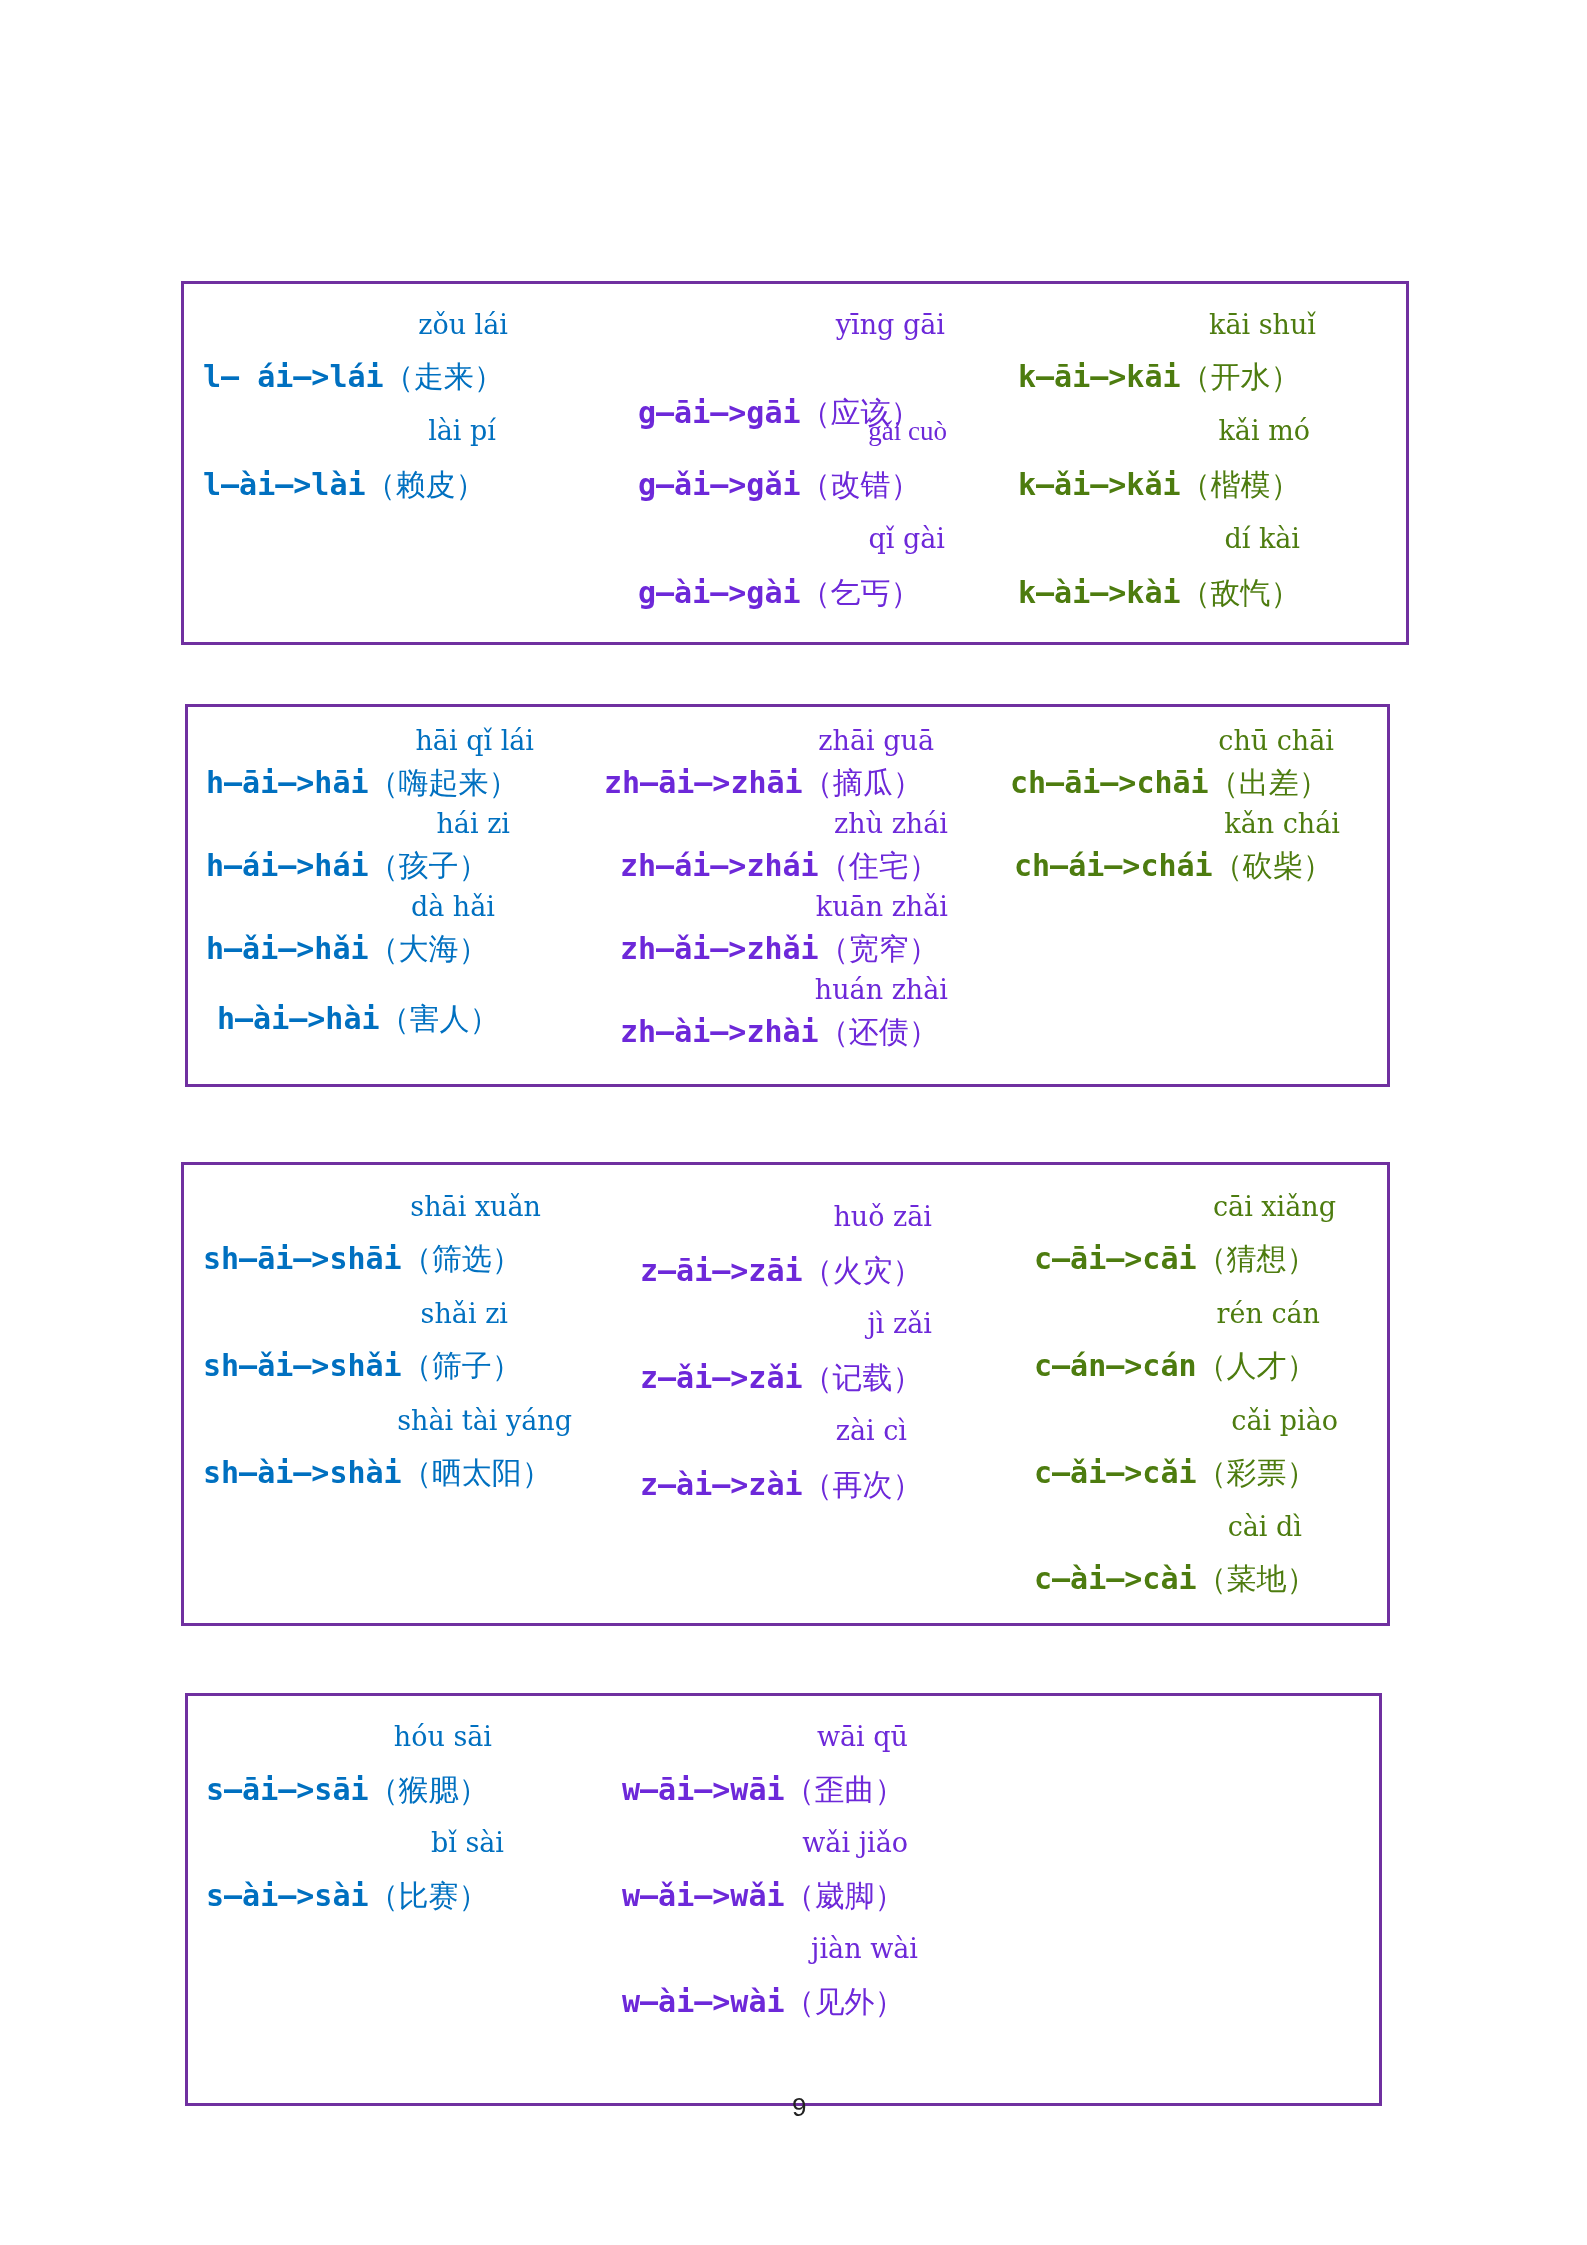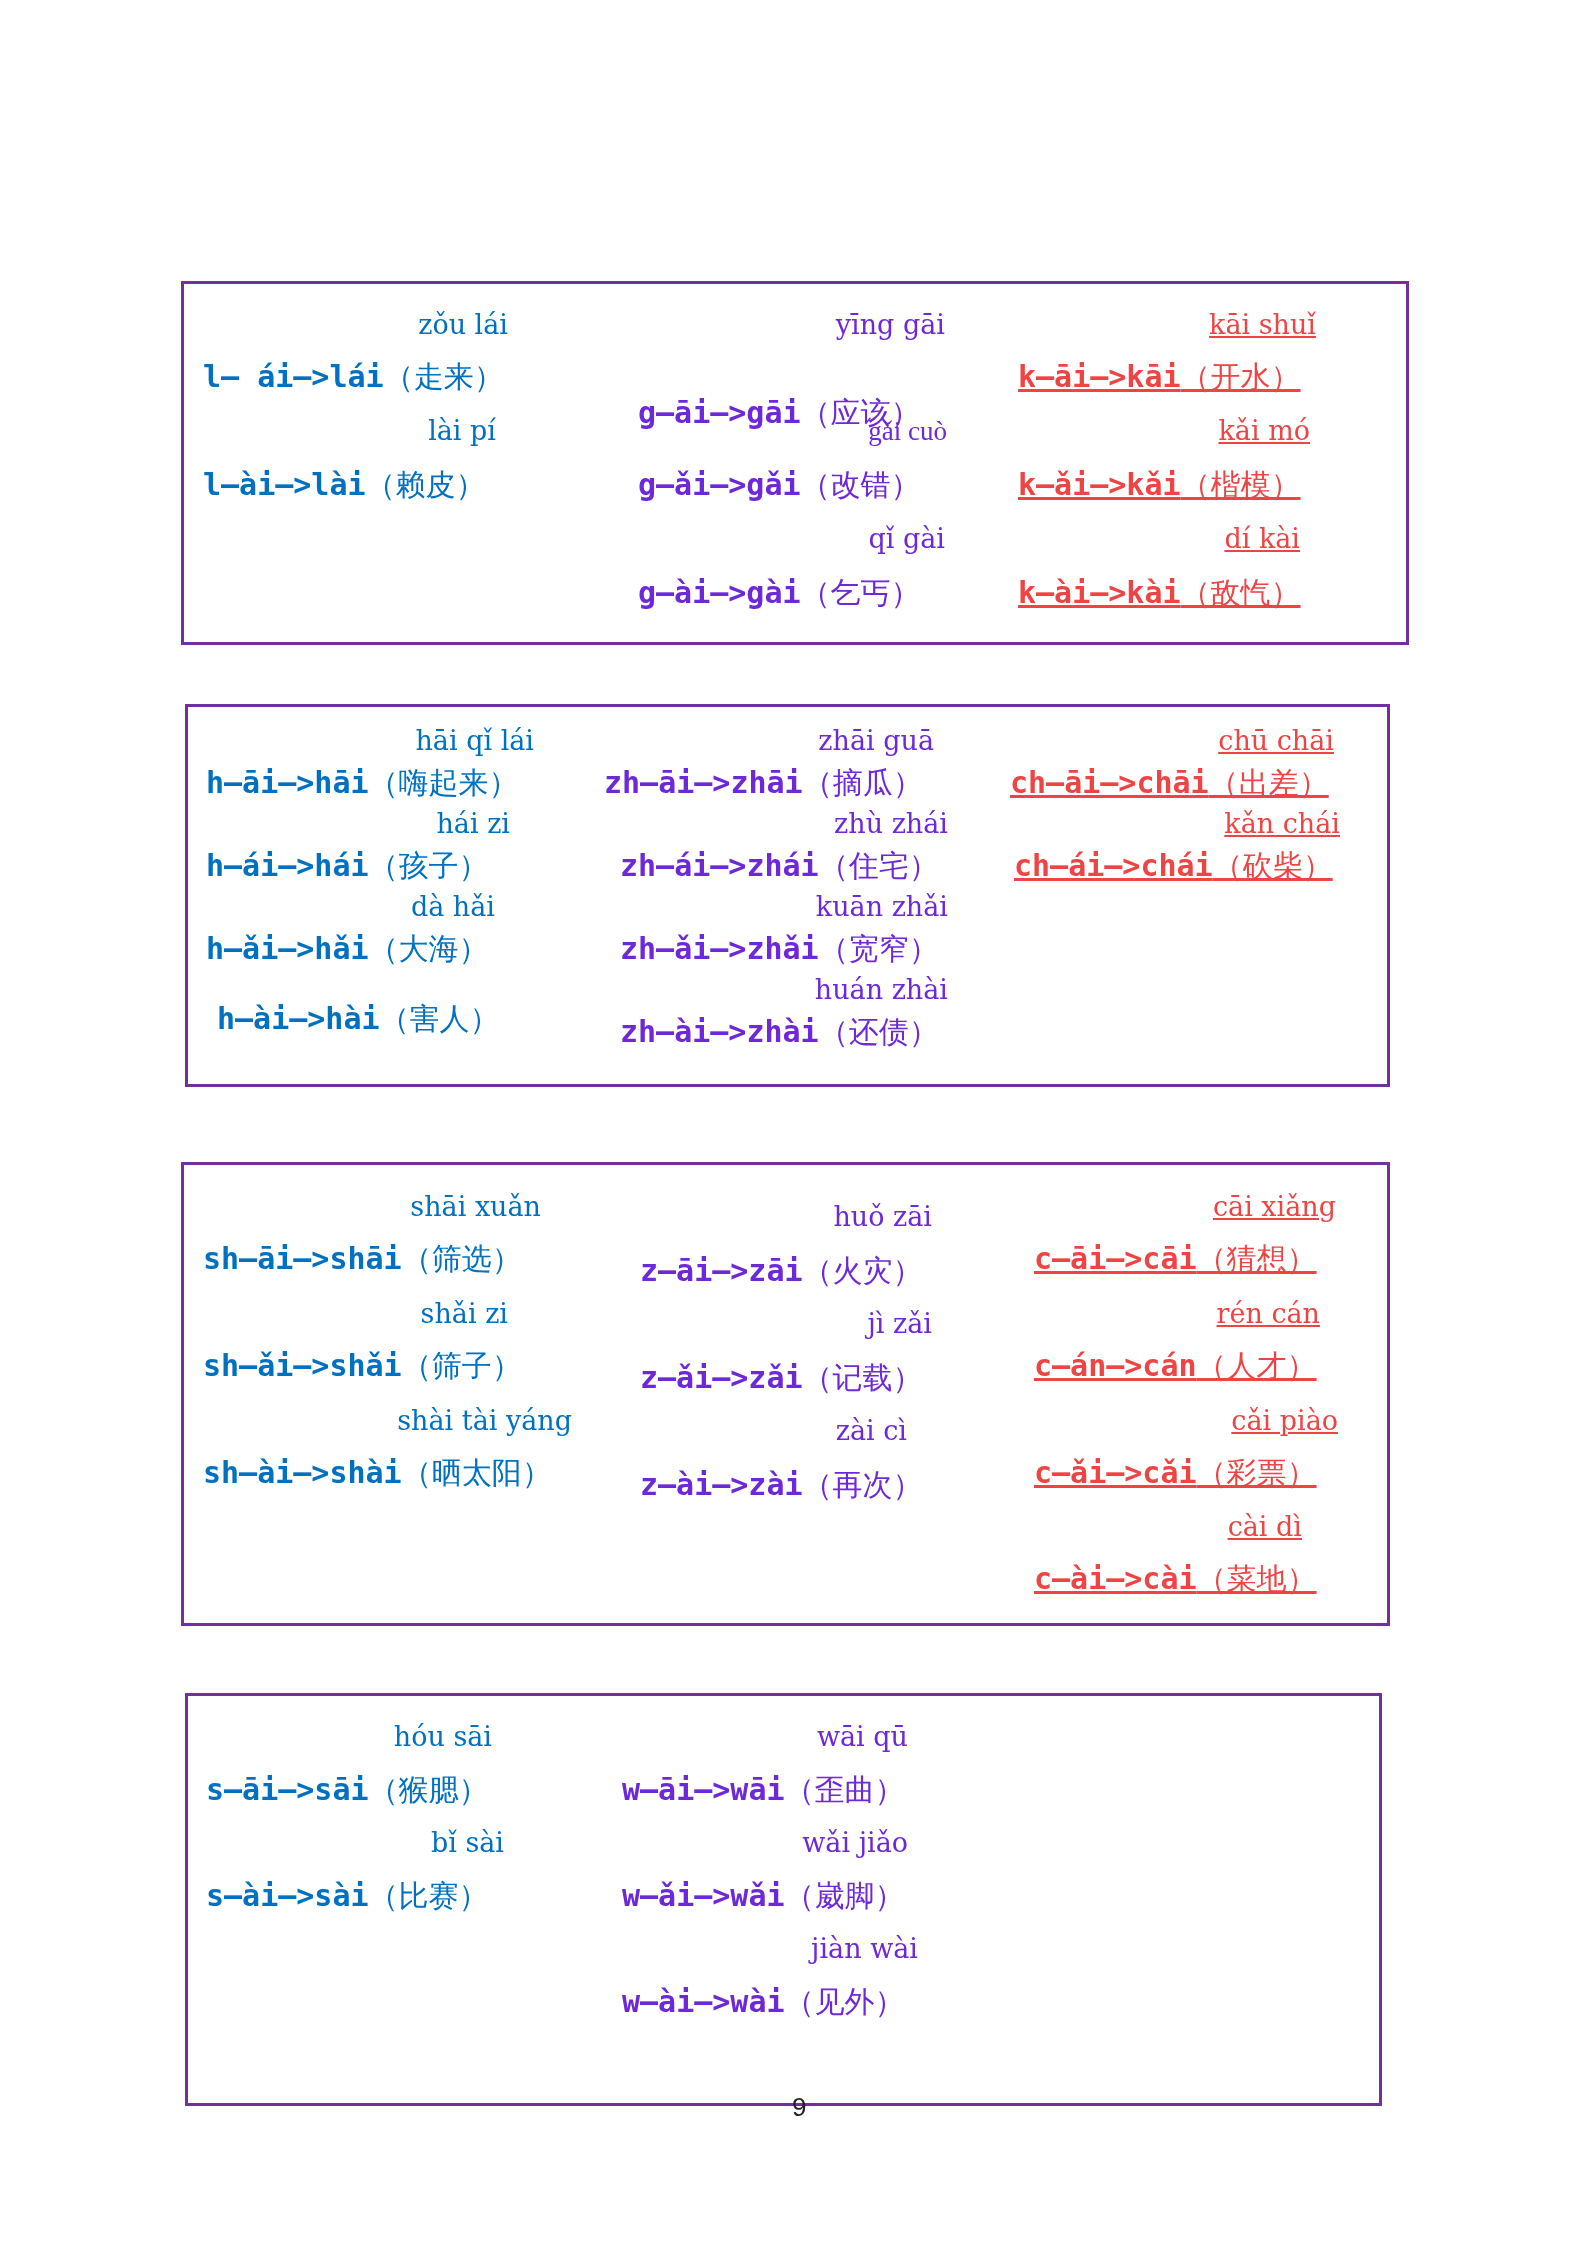--- a/index.html
+++ b/index.html
@@ -6,21 +6,21 @@
   body { width: 1587px; height: 2245px; position: relative; overflow: hidden;
          font-family: "DejaVu Sans Mono", "Liberation Mono", monospace; }
   .box { position: absolute; border: 3px solid #7030a0; box-sizing: border-box; }
   .py { position: absolute; font-family: "DejaVu Serif", "Liberation Serif", serif;
         font-size: 27px; white-space: nowrap; text-align: right; line-height: 34px; }
   .ln { position: absolute; font-size: 30px; white-space: nowrap; line-height: 38px; }
   .ln .b { font-weight: bold; }
   .ln .hz { font-family: "DejaVu Serif", "Liberation Serif", serif; font-weight: normal; }
   .blue { color: #0070c0; }
   .red { color: #6d28d9; }
-  .green { color: #ef4444; text-decoration: underline; }
+  .green { color: #4d7c0f; }
   .pageno { position: absolute; left: 792px; top: 2092px; font-size: 26px; color: #222;
             font-family: "Liberation Sans", sans-serif; }
 </style>
 </head>
 <body>
 
 <div class="box" style="left:181px;top:281px;width:1228px;height:364px;"></div>
 
 <div class="py blue" style="left:300px;top:308px;width:208px;">zǒu lái</div>
 <div class="ln blue" style="left:203px;top:358px;"><span class="b">l— ái—&gt;lái</span><span class="hz">（走来）</span></div>

